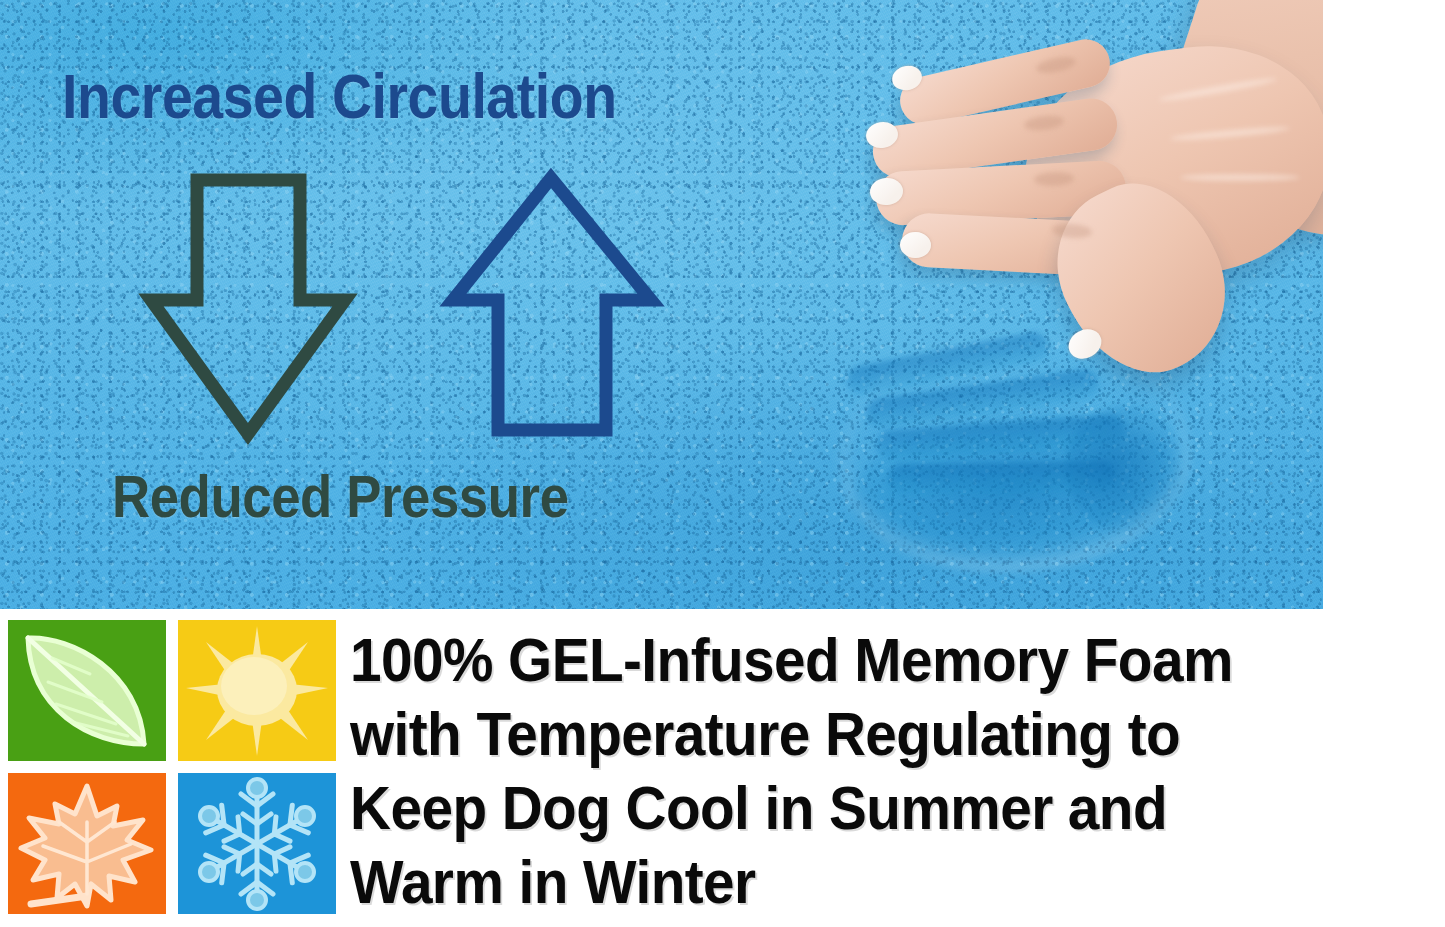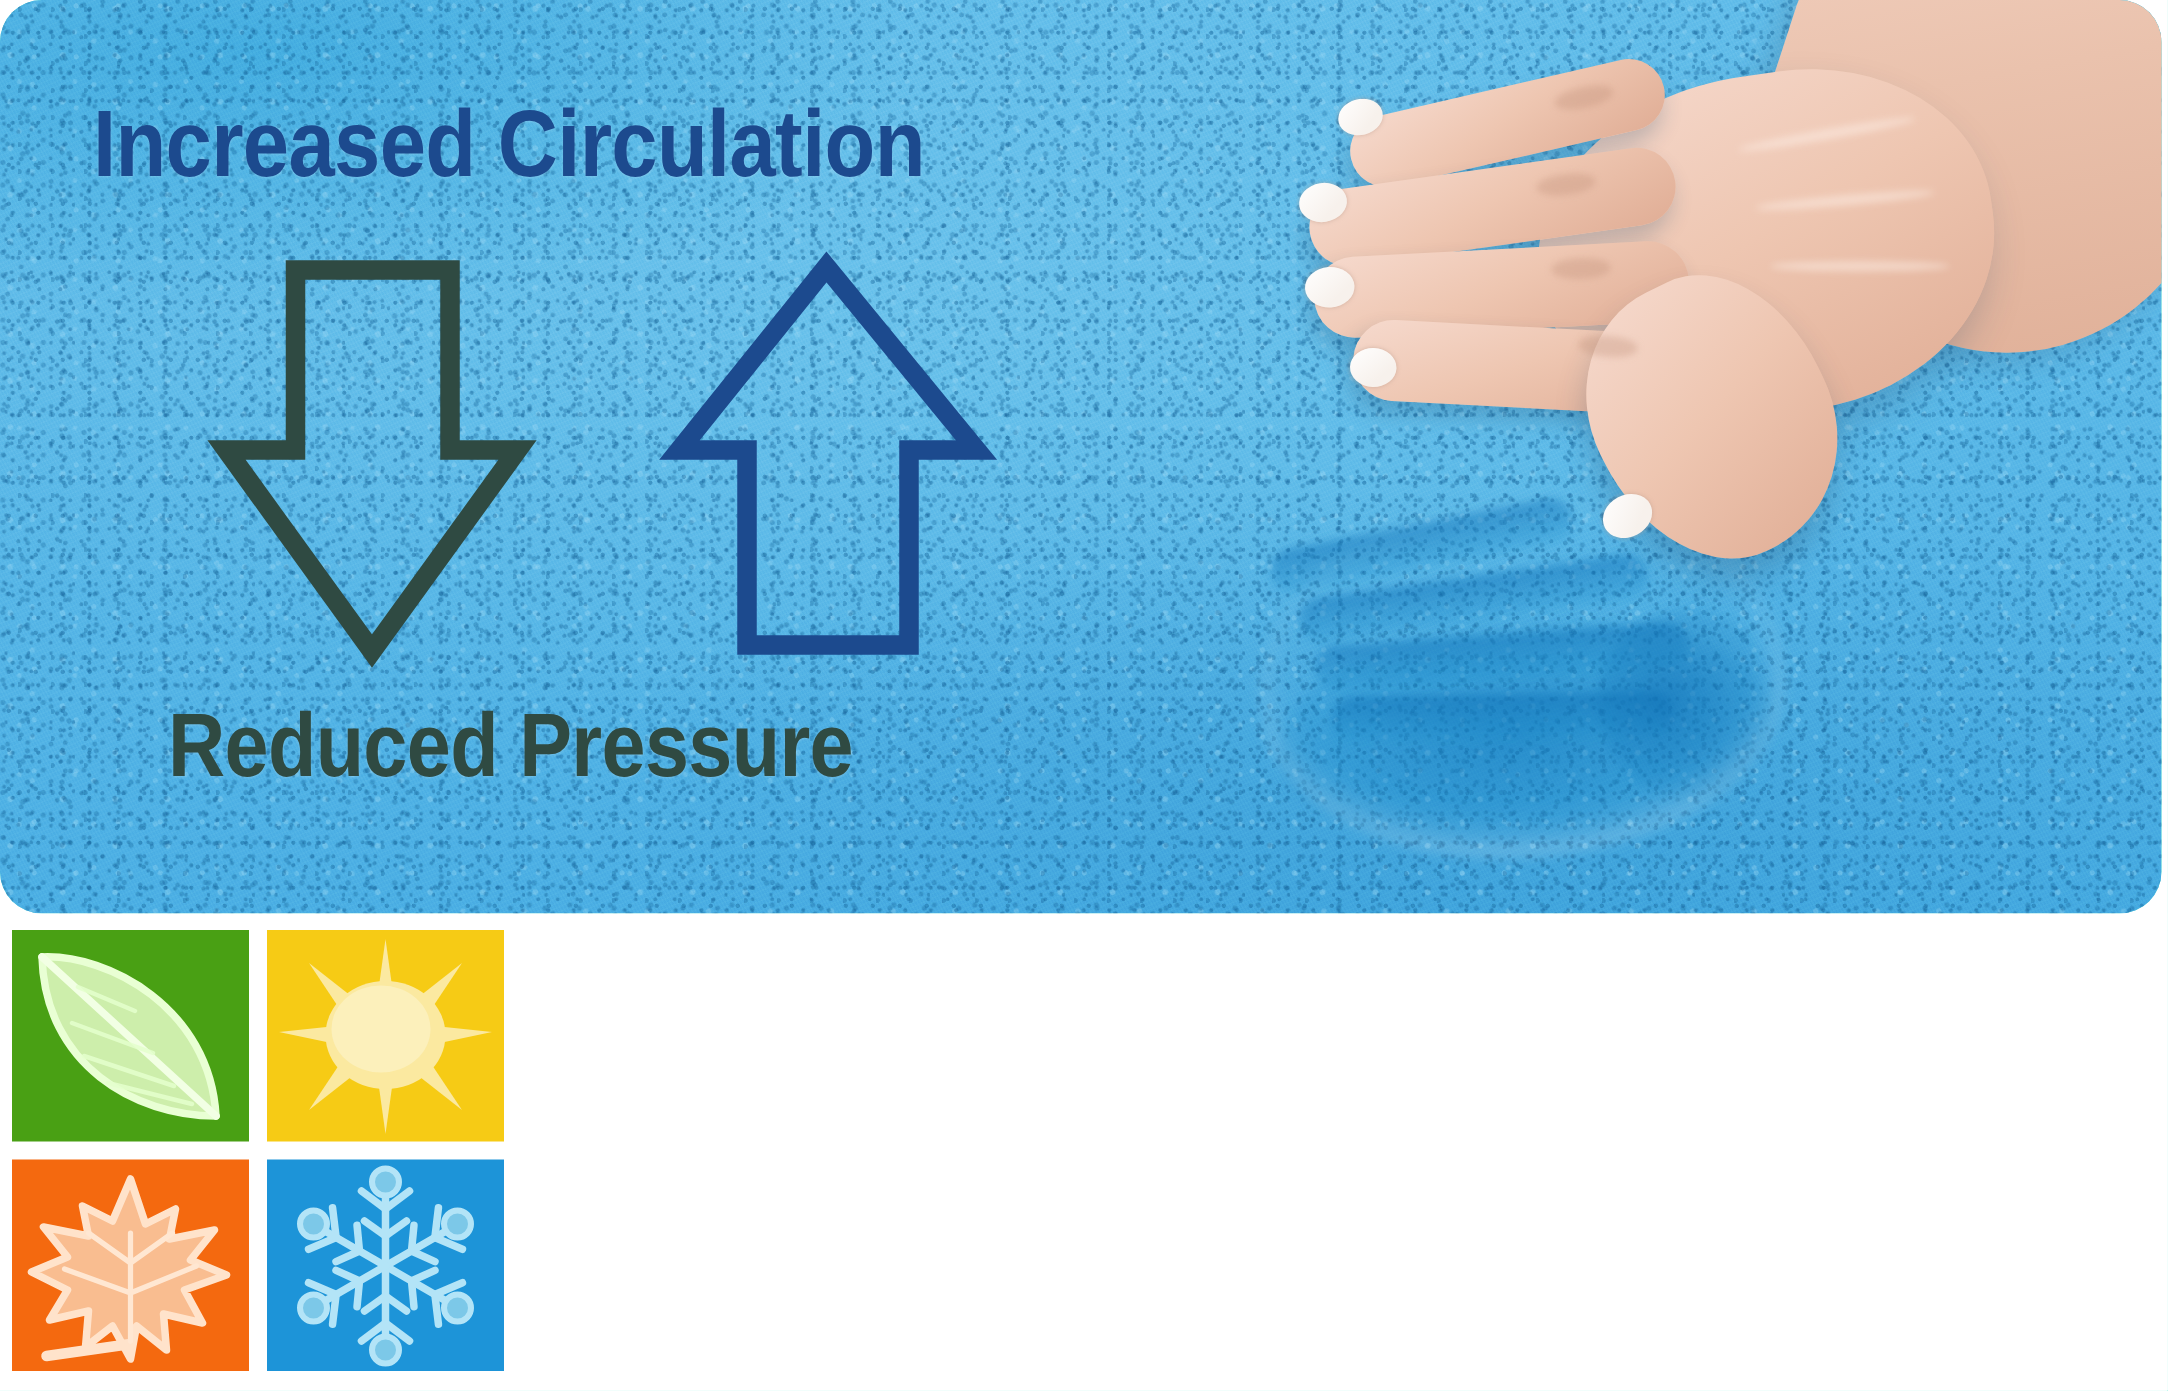--- a/index.html
+++ b/index.html
@@ -14,25 +14,24 @@
     height: 927px;
     overflow: hidden;
     background: #ffffff;
     font-family: "Liberation Sans", "DejaVu Sans", sans-serif;
   }
 
   
   .photo-panel {
     position: absolute;
     left: 0; top: 0;
-    width: 1441px;
+    width: 1323px;
     height: 609px;
     overflow: hidden;
-    background: #5eead4;
-    border-radius: 28px;
+    background: #eab308;
   }
   .foam-base {
     position: absolute;
     inset: 0;
     background:
       radial-gradient(ellipse 60% 48% at 70% 88%, rgba(30,130,195,0.30) 0%, rgba(30,130,195,0) 72%),
       radial-gradient(ellipse 44% 40% at 12% 6%, rgba(24,150,210,0.42) 0%, rgba(24,150,210,0) 70%),
       radial-gradient(ellipse 70% 60% at 42% 34%, rgba(125,205,240,0.45) 0%, rgba(125,205,240,0) 75%),
       linear-gradient(178deg, #63bdea 0%, #5db9e8 38%, #54b4e6 70%, #49ade3 100%);
   }
@@ -416,14 +415,20 @@
             <circle cx="120" cy="40" r="9"></circle>
             <circle cx="120" cy="96" r="9"></circle>
             <circle cx="72" cy="124" r="9"></circle>
             <circle cx="24" cy="96" r="9"></circle>
             <circle cx="24" cy="40" r="9"></circle>
           </g>
         </svg>
       </div>
     </div>
 
+    <div class="headline">
+      <div class="headline-line">100% GEL-Infused Memory Foam</div>
+      <div class="headline-line">with Temperature Regulating to</div>
+      <div class="headline-line">Keep Dog Cool in Summer and</div>
+      <div class="headline-line">Warm in Winter</div>
+    </div>
   </div>
 </div>
 
 </body></html>

